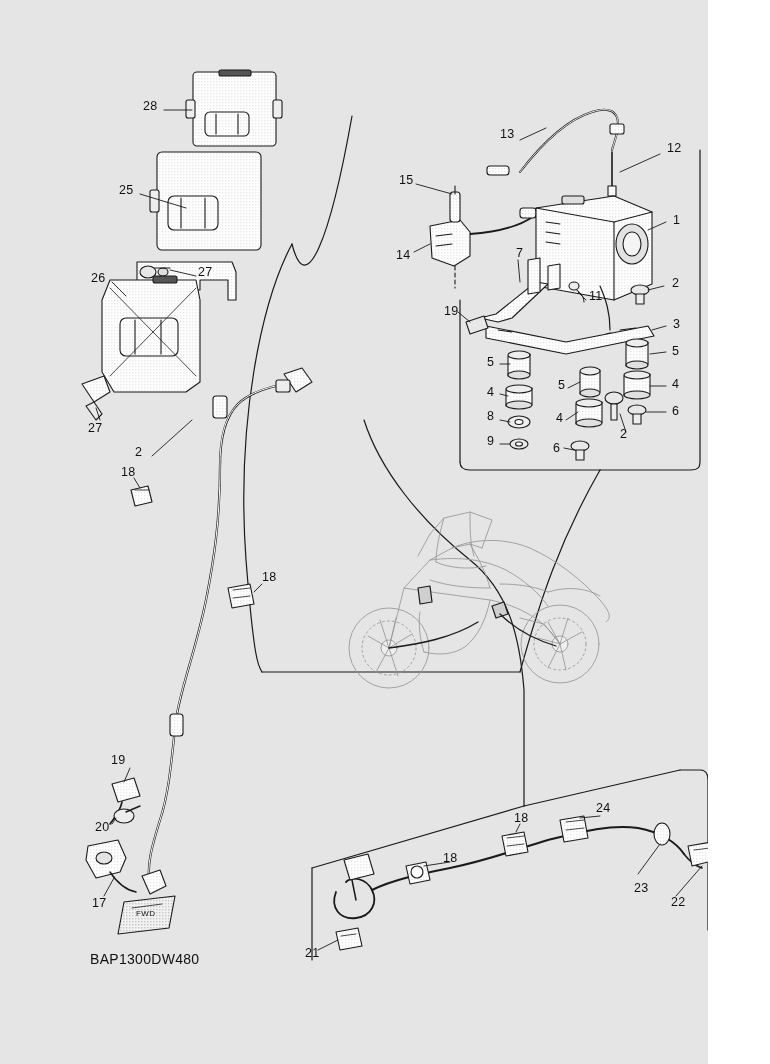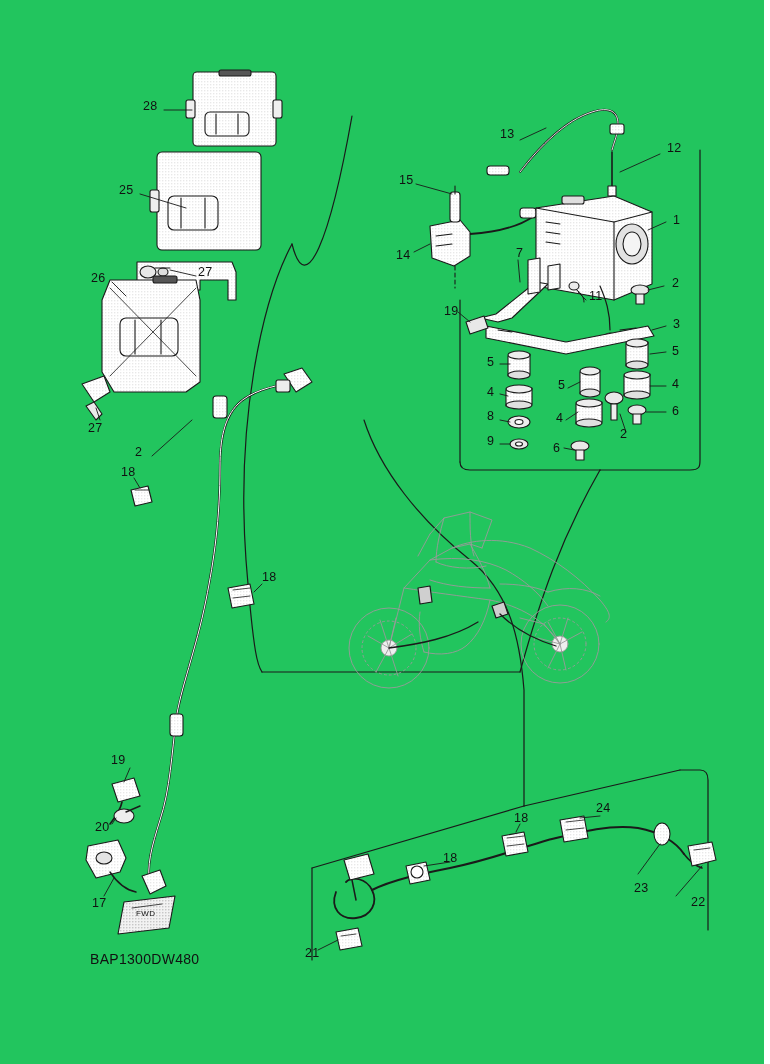--- a/index.html
+++ b/index.html
@@ -5,23 +5,23 @@
   html, body {
     margin: 0;
     padding: 0;
     background: #ffffff;
   }
   body {
     font-family: "Liberation Sans", sans-serif;
   }
   #sheet {
     position: relative;
-    width: 764px;
+    width: 708px;
     height: 1064px;
-    background: #22c55e;
+    background: #e5e5e5;
     overflow: hidden;
     text-align: center;
   }
   #sheet svg.art {
     position: absolute;
     left: 0;
     top: 0;
     width: 770px;
     height: 1064px;
   }
@@ -392,20 +392,20 @@
   <div class="callout" style="left:556px;top:411px;">4</div>
   <div class="callout" style="left:672px;top:404px;">6</div>
   <div class="callout" style="left:487px;top:434px;">9</div>
   <div class="callout" style="left:620px;top:427px;">2</div>
   <div class="callout" style="left:553px;top:441px;">6</div>
 
   <div class="callout" style="left:514px;top:811px;">18</div>
   <div class="callout" style="left:596px;top:801px;">24</div>
   <div class="callout" style="left:443px;top:851px;">18</div>
   <div class="callout" style="left:634px;top:873px;margin-top:8px;">23</div>
-  <div class="callout" style="left:671px;top:895px;margin-left:20px;">22</div>
+  <div class="callout" style="left:671px;top:895px;">22</div>
   <div class="callout" style="left:305px;top:946px;">21</div>
 
   <div class="fwd-label" style="left:136px;top:909px;">FWD</div>
 
   <div class="partcode" style="left:90px;top:951px;">BAP1300DW480</div>
 
 </div>
 
 </body></html>

